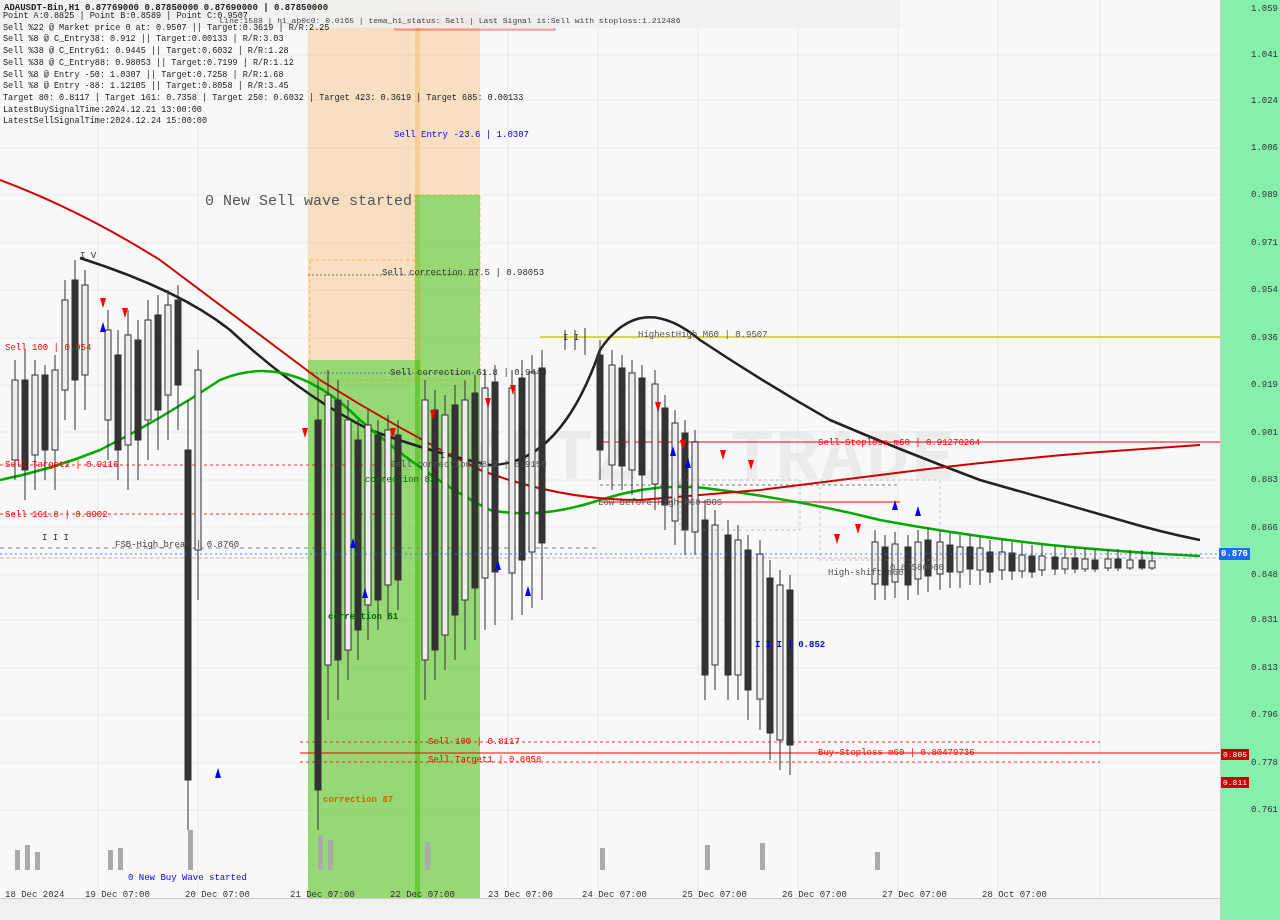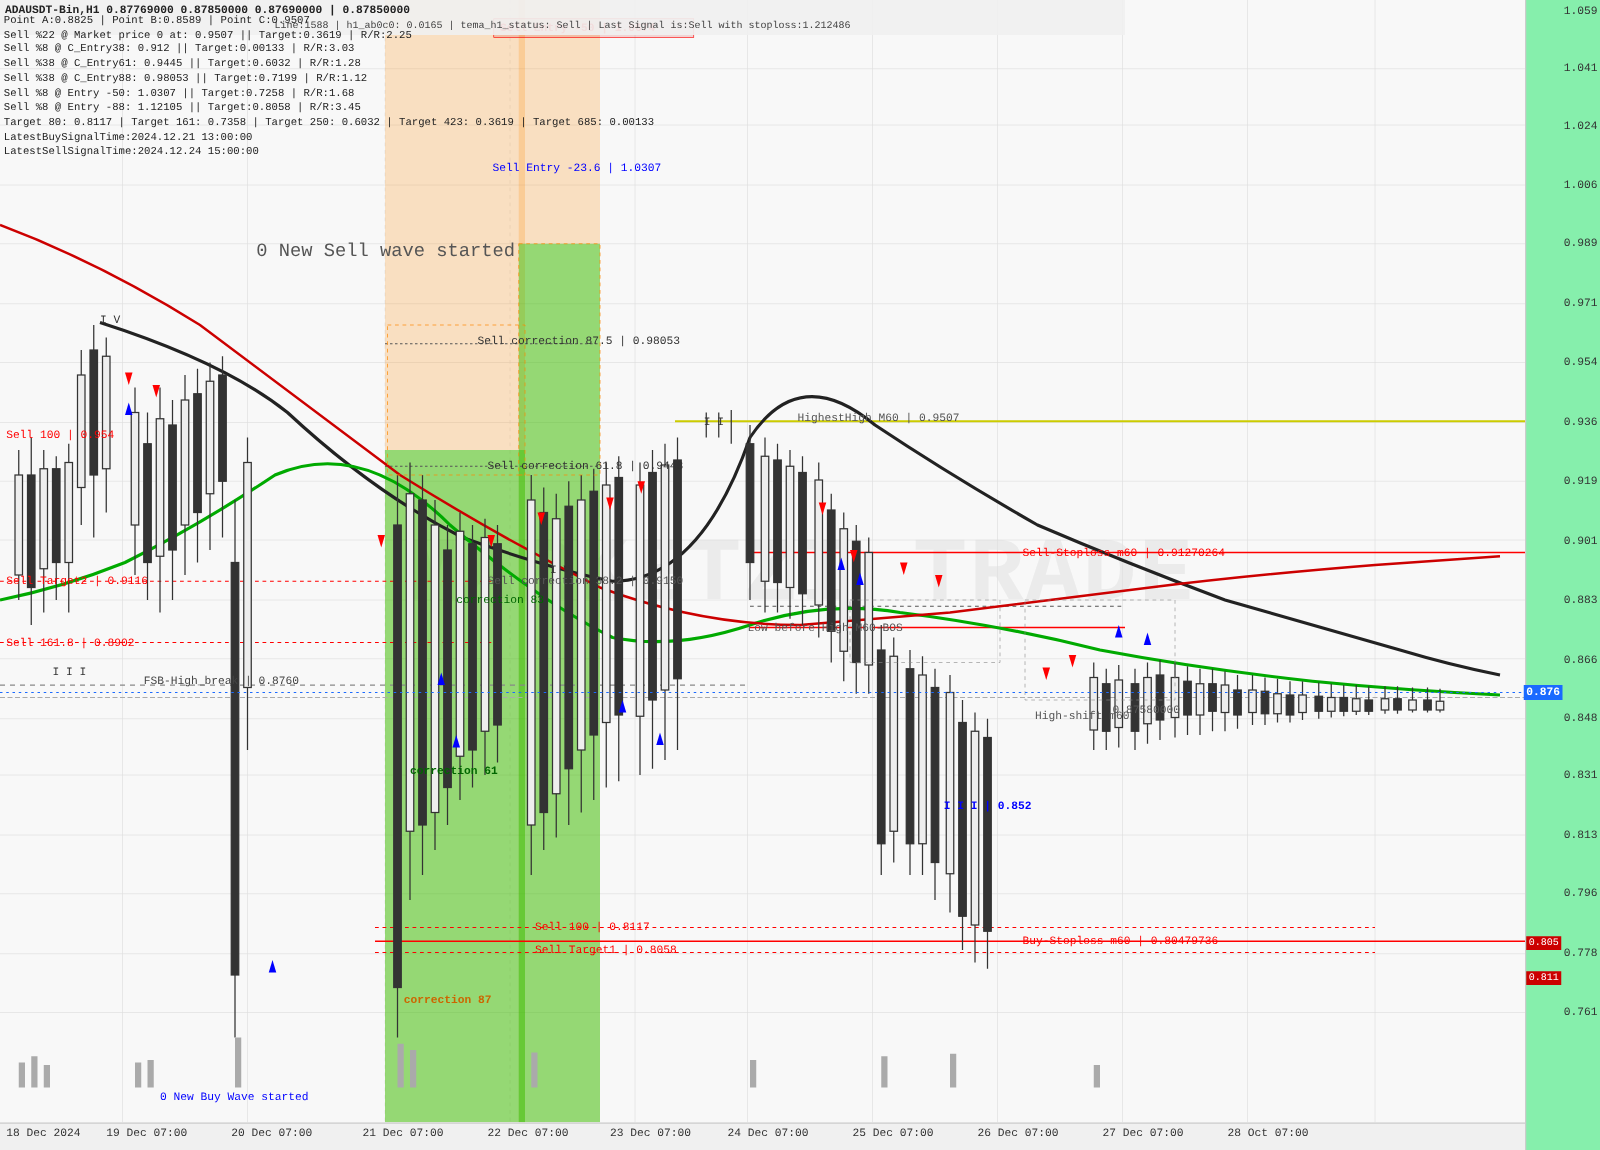--- a/index.html
+++ b/index.html
@@ -71,21 +71,21 @@
       left: 0;
       width: 1220px;
       height: 22px;
       background: #f0f0f0;
       border-top: 1px solid #ccc;
       z-index: 10;
     }
 
     .time-label {
       position: absolute;
-      bottom: 8px;
+      bottom: 20px;
       font-size: 9px;
       color: #333;
       white-space: nowrap;
       text-align: center;
     }
 
     
     #info-panel {
       position: absolute;
       top: 0;

